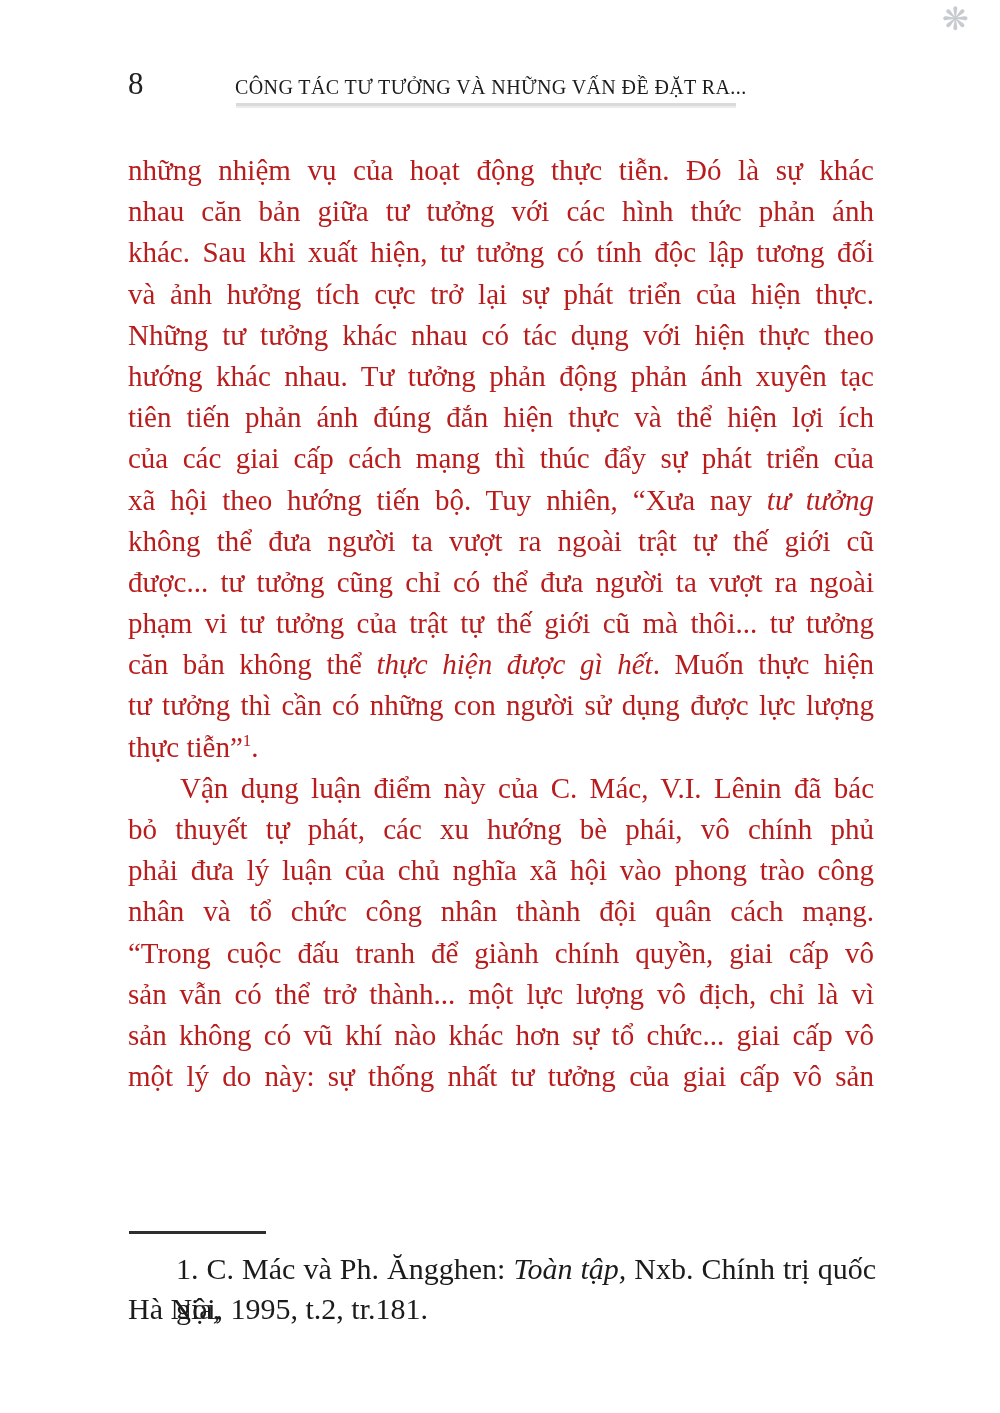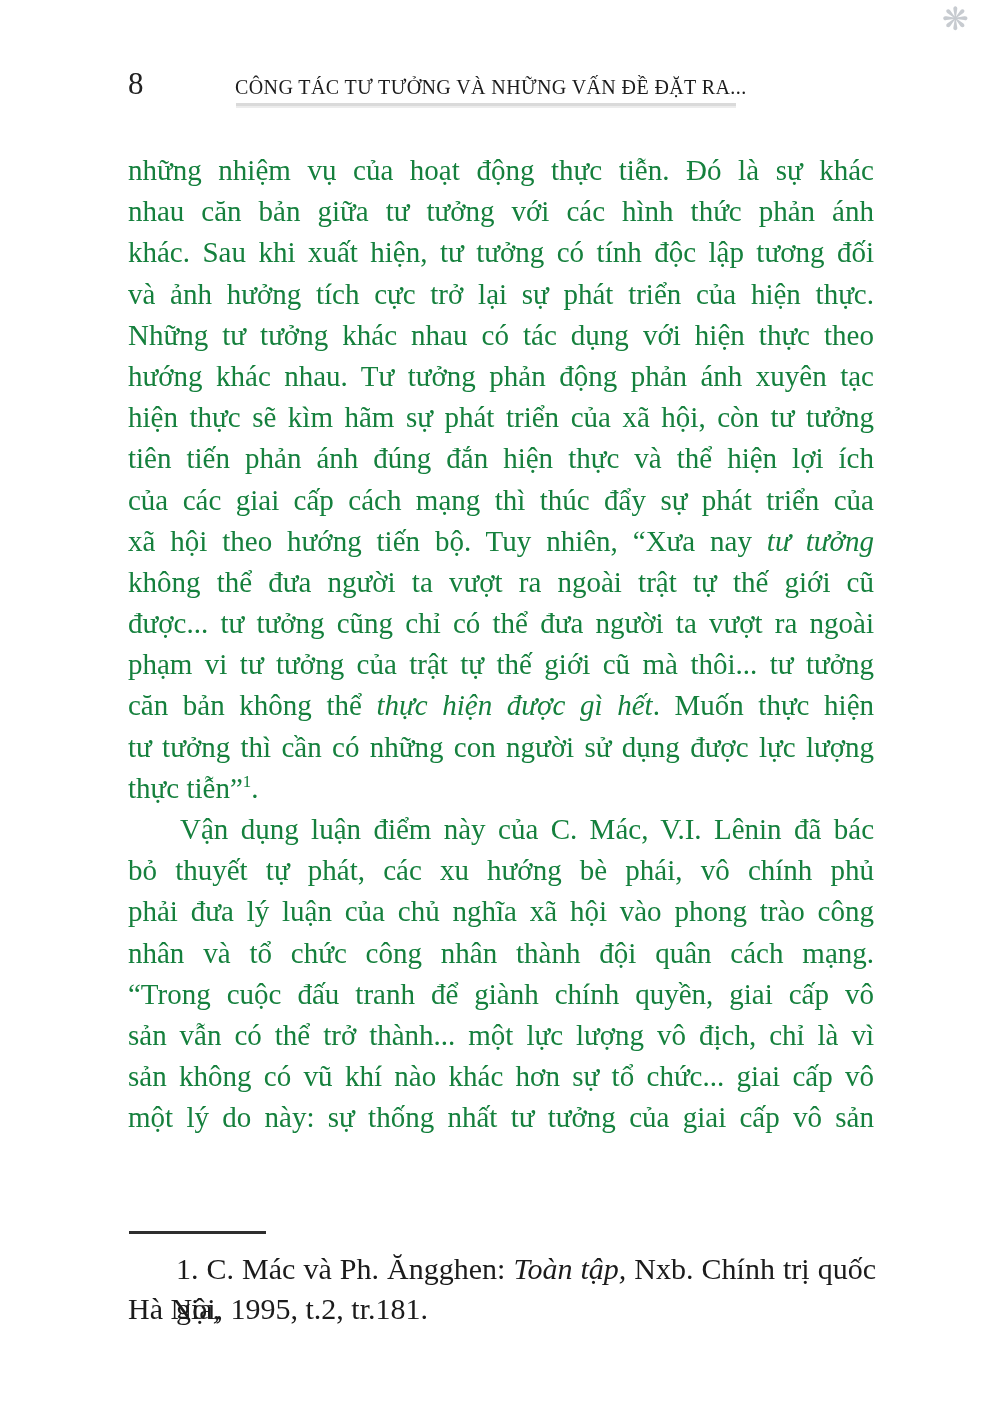--- a/index.html
+++ b/index.html
@@ -29,21 +29,21 @@
     white-space:nowrap;
   }
   .header-rule {
     position:absolute; left:236px; top:103px; width:500px; height:5px;
     background:#dadada;
     border-bottom:2px solid #ececec;
   }
   .body-text {
     position:absolute; left:128px; top:150px; width:746px;
     font-size:29px;
-    color:#15803d;
+    color:#b91c1c;
   }
   .body-text .line {
     height:41.2px; line-height:41.2px;
     text-align:justify; text-align-last:justify;
     white-space:normal;
   }
   .body-text .line.left { text-align:left; text-align-last:left; }
   .line.indent { padding-left:52px; }
   .it { font-style:italic; }
   .sup { font-size:0.58em; vertical-align:super; line-height:0; }
@@ -75,21 +75,20 @@
 
   <div class="header-rule"></div>
 
   <main class="body-text" id="body-lines">
       <div class="line"><span>những nhiệm vụ của hoạt động thực tiễn. Đó là sự khác</span></div>
       <div class="line"><span>nhau căn bản giữa tư tưởng với các hình thức phản ánh</span></div>
       <div class="line"><span>khác. Sau khi xuất hiện, tư tưởng có tính độc lập tương đối</span></div>
       <div class="line"><span>và ảnh hưởng tích cực trở lại sự phát triển của hiện thực.</span></div>
       <div class="line"><span>Những tư tưởng khác nhau có tác dụng với hiện thực theo</span></div>
       <div class="line"><span>hướng khác nhau. Tư tưởng phản động phản ánh xuyên tạc</span></div>
-      <div class="line"><span>hiện thực sẽ kìm hãm sự phát triển của xã hội, còn tư tưởng</span></div>
       <div class="line"><span>tiên tiến phản ánh đúng đắn hiện thực và thể hiện lợi ích</span></div>
       <div class="line"><span>của các giai cấp cách mạng thì thúc đẩy sự phát triển của</span></div>
       <div class="line"><span>xã hội theo hướng tiến bộ. Tuy nhiên, “Xưa nay </span><span class="it">tư tưởng</span></div>
       <div class="line"><span>không thể đưa người ta vượt ra ngoài trật tự thế giới cũ</span></div>
       <div class="line"><span>được... tư tưởng cũng chỉ có thể đưa người ta vượt ra ngoài</span></div>
       <div class="line"><span>phạm vi tư tưởng của trật tự thế giới cũ mà thôi... tư tưởng</span></div>
       <div class="line"><span>căn bản không thể </span><span class="it">thực hiện được gì hết</span><span>. Muốn thực hiện</span></div>
       <div class="line"><span>tư tưởng thì cần có những con người sử dụng được lực lượng</span></div>
       <div class="line left"><span>thực tiễn”</span><span class="sup">1</span><span>.</span></div>
       <div class="line indent"><span>Vận dụng luận điểm này của C. Mác, V.I. Lênin đã bác</span></div>

